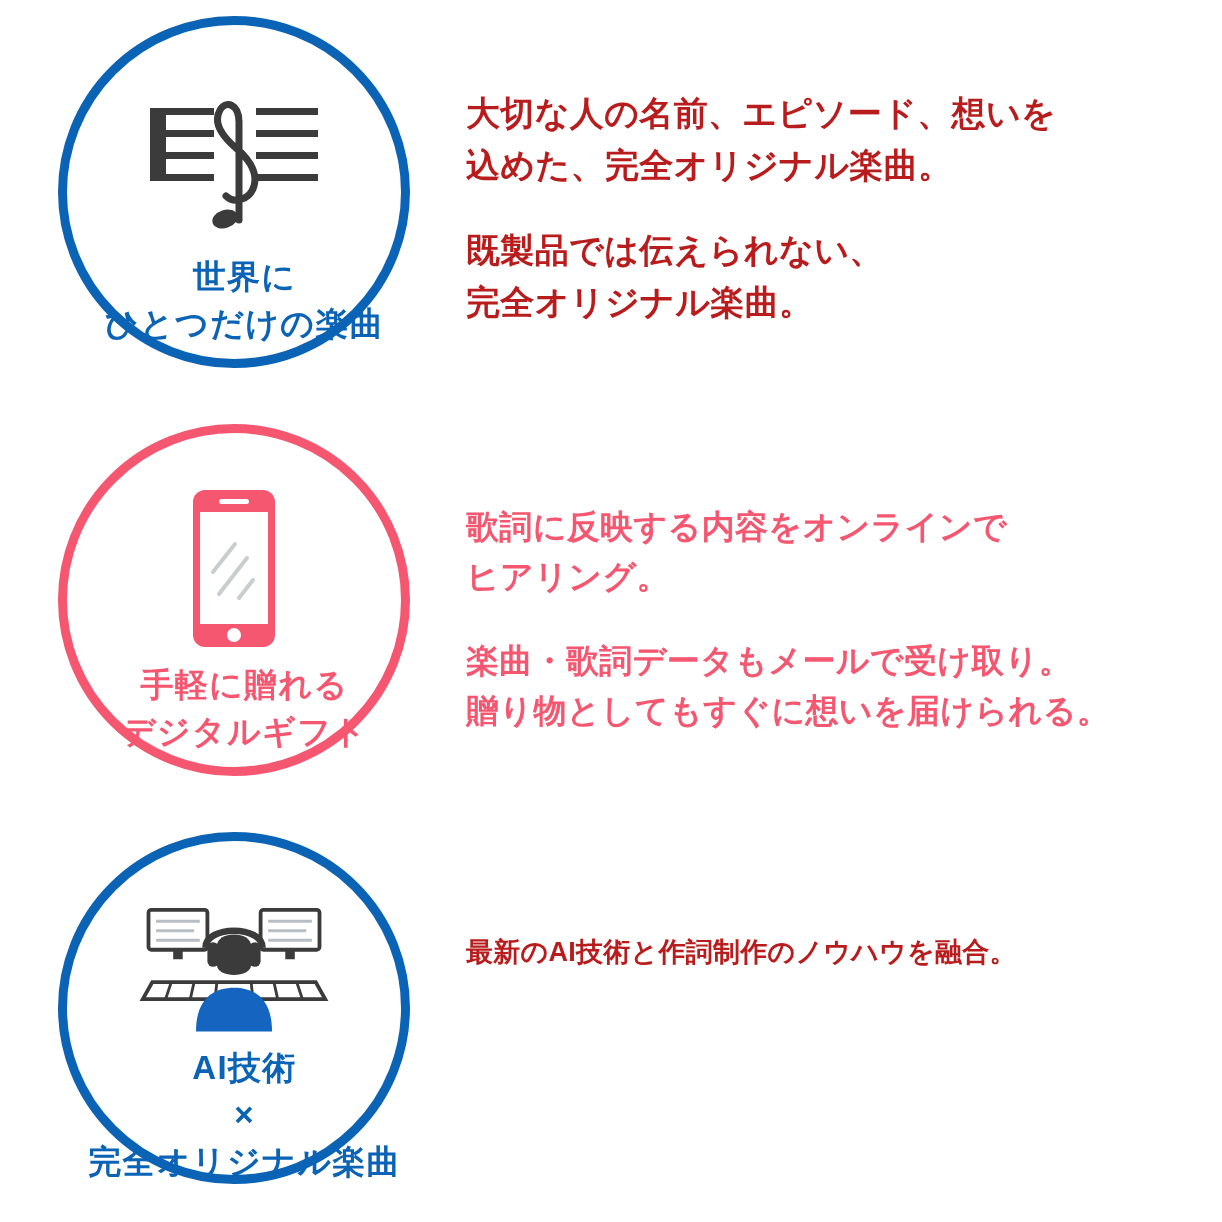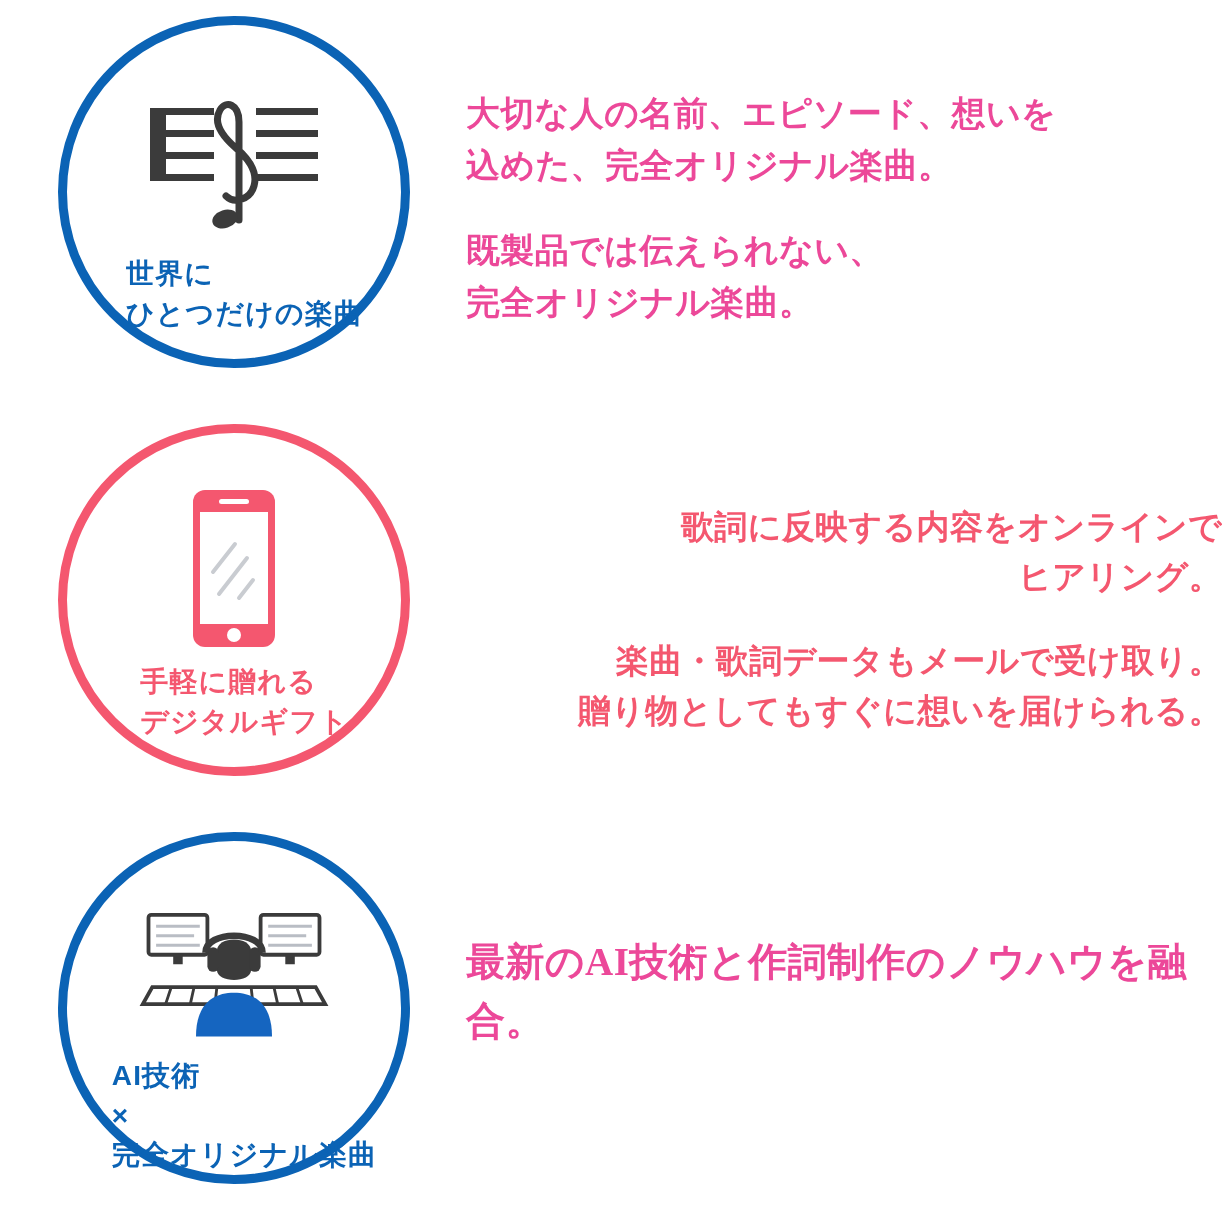--- a/index.html
+++ b/index.html
@@ -57,54 +57,54 @@
     height: 175px;
     margin-top: 48px;
     display: flex;
     align-items: center;
     justify-content: center;
   }
   .badge-icon svg { display: block; }
 
   .badge-label {
     margin-top: 6px;
-    text-align: left;
+    text-align: center;
     color: #0b63b5;
     font-weight: bold;
-    font-size: 28px;
+    font-size: 33px;
     line-height: 1.42;
     letter-spacing: 0.04em;
     white-space: pre-line;
     margin-left: 21px;
   }
   .badge.pink .badge-label { color: #f4576f; }
 
   
   .text-col {
     margin-left: 56px;
     padding-top: 72px;
     flex: 1 1 auto;
   }
-  #row-1 .text-col { padding-top: 78px; text-align: right; }
+  #row-1 .text-col { padding-top: 78px; }
   #row-2 .text-col { padding-top: 100px; }
 
   .para {
-    color: #ec4899;
+    color: #b91c1c;
     font-weight: bold;
     font-size: 34px;
     line-height: 1.52;
     letter-spacing: 0.01em;
     white-space: pre-line;
     margin: 0 0 34px 0;
   }
   .para:last-child { margin-bottom: 0; }
   .pinktext .para { color: #f4576f; }
 
   #row-1 .para { font-size: 33px; }
-  #row-2 .para { font-size: 39px; font-family: Liberation Serif, serif; }
+  #row-2 .para { font-size: 27px; }
 </style>
 </head>
 <body>
 
 <div class="board">
 
   <div class="feature-row" id="row-0">
 
     <div class="badge">
       <div class="badge-icon">

